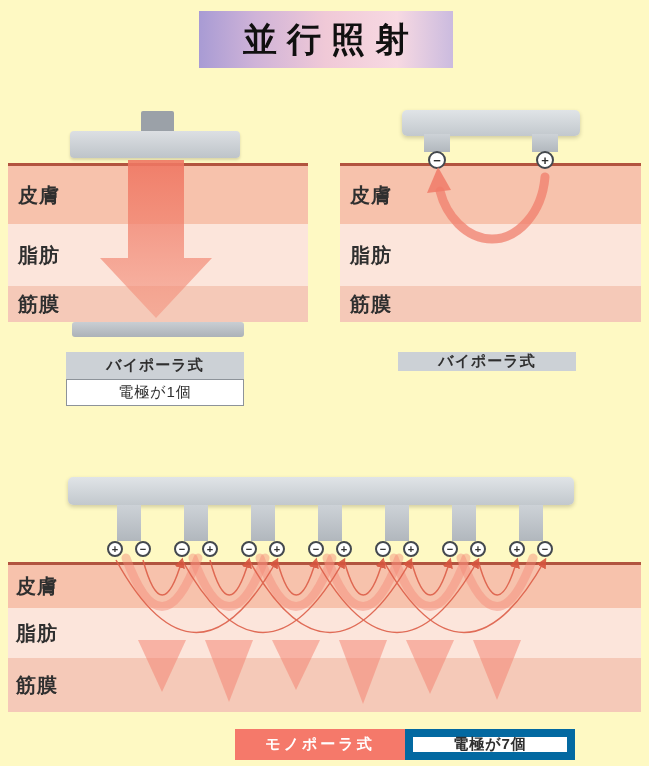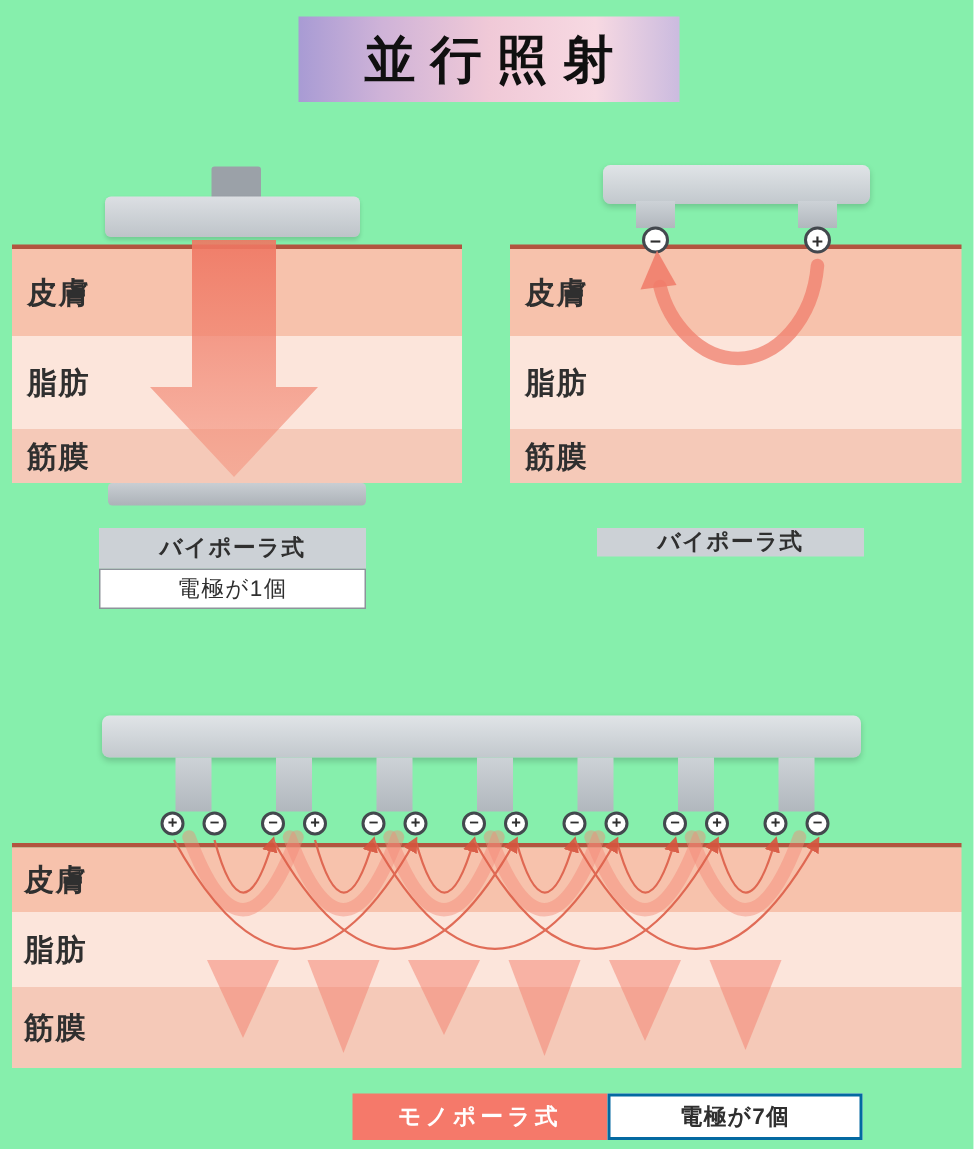--- a/index.html
+++ b/index.html
@@ -1,18 +1,18 @@
 <!DOCTYPE html>
 <html><head>
 <meta charset="utf-8">
 <style>
   *{box-sizing:border-box;margin:0;padding:0}
   html,body{width:649px;height:766px;background:#fff;
     font-family:"Liberation Sans","DejaVu Sans",sans-serif}
-  .canvas{position:relative;width:649px;height:766px;background:#86efac;overflow:hidden}
+  .canvas{position:relative;width:649px;height:766px;background:#fef9c3;overflow:hidden}
   .abs{position:absolute}
   svg.abs{pointer-events:none}
 
   
   .title{position:absolute;left:199px;top:11px;width:254px;height:57px;
     display:flex;align-items:center;justify-content:center;
     background:linear-gradient(90deg,#a89bd4 0%,#cfb3d8 22%,#f0c9d7 50%,#f7d9e2 78%,#cbbbdf 100%)}
   .title span{font-family:"Liberation Serif","DejaVu Serif",serif;font-weight:bold;
     font-size:34px;letter-spacing:10px;padding-left:10px;color:#101010}
 
@@ -40,21 +40,21 @@
     display:flex;align-items:center;justify-content:center;
     font-size:11px;font-weight:bold;color:#2f2f2f;line-height:1}
 
   
   .cap-gray{background:#ccd1d6;display:flex;align-items:center;justify-content:center;
     font-size:15px;font-weight:bold;color:#2f2f2f;letter-spacing:1px}
   .cap-white{background:#fff;border:1px solid #8d939a;display:flex;align-items:center;
     justify-content:center;font-size:15px;font-weight:normal;color:#2f2f2f;letter-spacing:1px}
   .cap-sync{background:#f5796a;color:#fff;display:flex;align-items:center;justify-content:center;
     font-size:15px;font-weight:bold;letter-spacing:3px}
-  .cap-count{background:#fff;border:2px solid #0369a1;display:flex;align-items:center;
+  .cap-count{background:#fff;border:8px solid #0369a1;display:flex;align-items:center;
     justify-content:center;font-size:15px;font-weight:bold;color:#2f2f2f;letter-spacing:1px}
   .brand{font-size:27px;font-weight:bold;color:#5d646b;letter-spacing:2px}
 </style>
 </head>
 <body>
 
 <div class="canvas">
 
   <div class="title">
     <span>並行照射</span>

